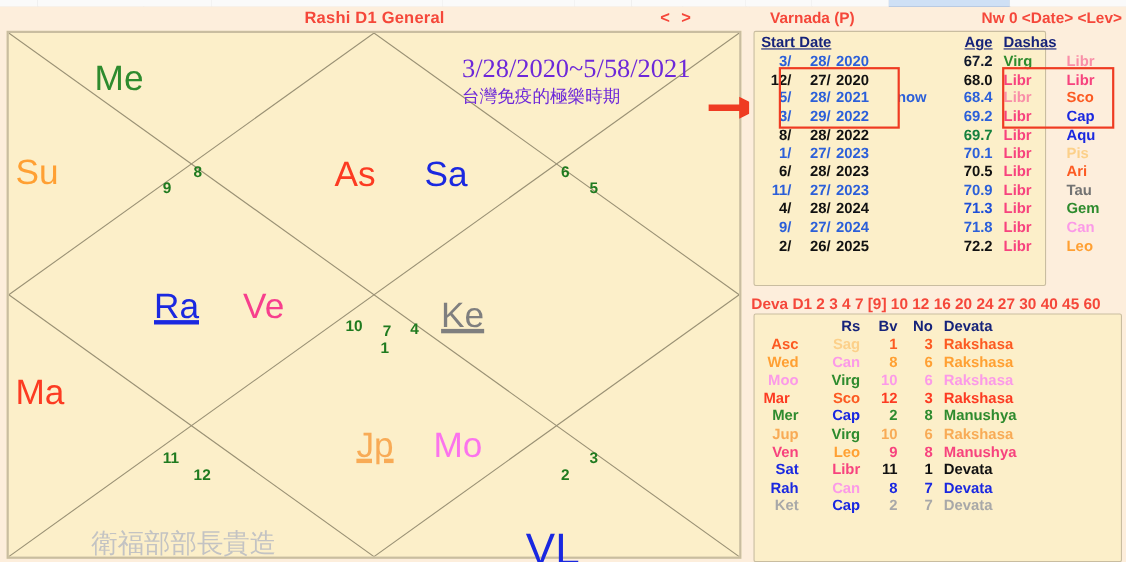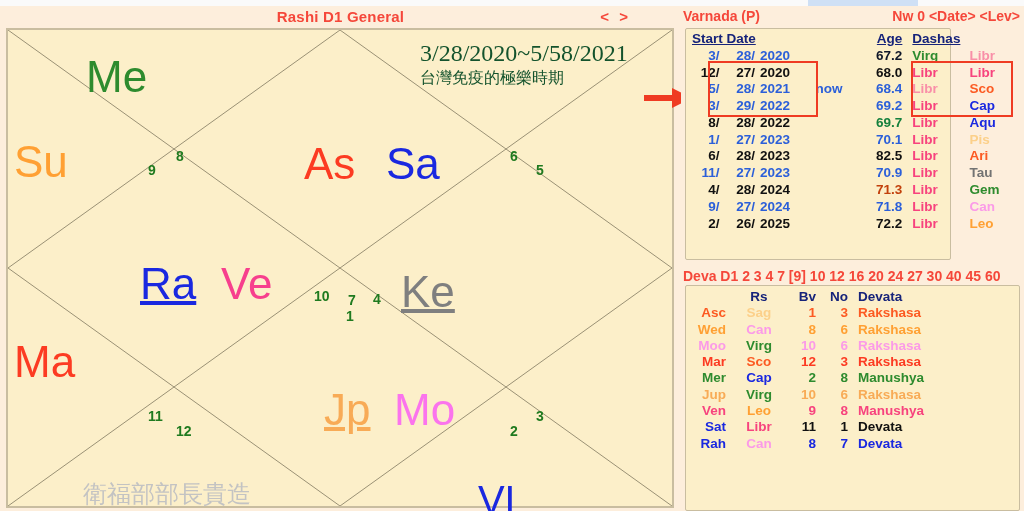--- a/index.html
+++ b/index.html
@@ -26,29 +26,29 @@
   #rashi-nav{
     position:absolute;right:50px;top:2px;color:#f5473a;font-weight:bold;font-size:15px;
     letter-spacing:3px;cursor:pointer;
   }
   #chart-box{
     position:absolute;left:6px;top:22px;width:668px;height:480px;
     background:#fcefc9;border:2px solid #c9bda0;box-sizing:border-box;
   }
   #chart-svg{position:absolute;left:0;top:0;}
 
-  .planet{position:absolute;font-size:44px;line-height:1;white-space:nowrap;}
+  .planet{position:absolute;font-size:32px;line-height:1;white-space:nowrap;}
   .planet.small{font-size:40px;}
   .planet.u{text-decoration:underline;text-decoration-thickness:4px;}
   .hnum{position:absolute;font-size:14px;font-weight:bold;color:#1f7a1f;}
   .watermark{position:absolute;color:#c3c3c3;font-size:24px;white-space:nowrap;
     font-family:"DejaVu Sans",sans-serif;}
 
   
-  #annot{position:absolute;left:412px;top:8px;color:#14532d;
+  #annot{position:absolute;left:412px;top:18px;color:#6d28d9;
     font-family:"Liberation Serif",serif;font-size:24px;line-height:1.25;white-space:nowrap;}
   #annot .l2{font-family:"DejaVu Sans",sans-serif;font-size:16px;}
   #arrow{position:absolute;left:636px;top:57px;width:48px;height:22px;}
 
   
   #side{position:absolute;left:681px;top:6px;width:343px;height:505px;background:#fdeedc;}
 
   .panel-head{color:#f5473a;font-weight:bold;font-size:14px;position:absolute;white-space:nowrap;}
   .panel-box{position:absolute;background:#fcefc9;border:1px solid #c9bda0;
     box-sizing:border-box;border-radius:2px;}
@@ -73,21 +73,21 @@
   #hl-dates{left:22px;top:32px;width:110px;height:56px;}
   #hl-signs{left:225px;top:32px;width:102px;height:56px;}
 
   
   #deva-head{left:2px;top:262px;}
   #deva-box{left:4px;top:279px;width:335px;height:226px;}
   #deva-table{position:absolute;left:0;top:3px;width:335px;border-collapse:collapse;
     font-size:13.5px;font-weight:bold;}
   #deva-table td{padding:0;line-height:16.3px;white-space:nowrap;}
   .v-p{width:40px;text-align:right;padding-right:4px !important;}
-  .v-rs{width:46px;text-align:center;padding-left:6px !important;}
+  .v-rs{width:46px;text-align:right;padding-left:6px !important;}
   .v-bv{width:34px;text-align:right;}
   .v-no{width:32px;text-align:right;}
   .v-dv{text-align:left;padding-left:10px !important;}
   #deva-table thead td{color:#16237a;}
 </style>
 </head>
 <body>
 
 <div id="chrome-strip">
     <div class="seg" style="left: 0px; width: 34px;"></div>
@@ -155,21 +155,21 @@
     </div>
 
     <svg id="arrow" viewBox="0 0 48 22">
       <path d="M0 8 H28 V1 L48 11 L28 21 V14 H0 Z" fill="#ef3b22"></path>
     </svg>
   </div>
 </div>
 
 <div id="side">
 
-  <div class="panel-head" style="left:2px;top:2px;">Varnada (P)</div>
+  <div class="panel-head" style="left:19px;top:2px;">Varnada (P)</div>
   <div class="panel-head" style="right:4px;top:2px;">Nw 0 &lt;Date&gt; &lt;Lev&gt;</div>
 
   <div class="panel-box" id="dasha-box">
     <table id="dasha-table">
       <thead>
         <tr>
           <td id="dh-start" colspan="3">Start Date</td>
           <td></td>
           <td class="c-age">Age</td>
           <td class="c-d1" colspan="2">Dashas</td>
@@ -228,39 +228,39 @@
             <td class="c-now" style="color: rgb(43, 95, 217);"></td>
             <td class="c-age" style="color: rgb(43, 95, 217);">70.1</td>
             <td class="c-d1" style="color: rgb(247, 67, 126);">Libr</td>
             <td class="c-d2" style="color: rgb(252, 208, 138);">Pis</td>
           </tr>
           <tr>
             <td class="c-m" style="color: rgb(17, 17, 17);">6/</td>
             <td class="c-d" style="color: rgb(17, 17, 17);">28/</td>
             <td class="c-y" style="color: rgb(17, 17, 17);">2023</td>
             <td class="c-now" style="color: rgb(43, 95, 217);"></td>
-            <td class="c-age" style="color: rgb(17, 17, 17);">82.5</td>
+            <td class="c-age" style="color: rgb(17, 17, 17);">70.5</td>
             <td class="c-d1" style="color: rgb(247, 67, 126);">Libr</td>
             <td class="c-d2" style="color: rgb(252, 90, 34);">Ari</td>
           </tr>
           <tr>
             <td class="c-m" style="color: rgb(43, 95, 217);">11/</td>
             <td class="c-d" style="color: rgb(43, 95, 217);">27/</td>
             <td class="c-y" style="color: rgb(43, 95, 217);">2023</td>
             <td class="c-now" style="color: rgb(43, 95, 217);"></td>
             <td class="c-age" style="color: rgb(43, 95, 217);">70.9</td>
             <td class="c-d1" style="color: rgb(247, 67, 126);">Libr</td>
             <td class="c-d2" style="color: #737373;">Tau</td>
           </tr>
           <tr>
             <td class="c-m" style="color: rgb(17, 17, 17);">4/</td>
             <td class="c-d" style="color: rgb(17, 17, 17);">28/</td>
             <td class="c-y" style="color: rgb(17, 17, 17);">2024</td>
             <td class="c-now" style="color: rgb(43, 95, 217);"></td>
-            <td class="c-age" style="color: #c2410c;">71.3</td>
+            <td class="c-age" style="color: #1d4ed8;">71.3</td>
             <td class="c-d1" style="color: rgb(247, 67, 126);">Libr</td>
             <td class="c-d2" style="color: rgb(46, 139, 46);">Gem</td>
           </tr>
           <tr>
             <td class="c-m" style="color: rgb(43, 95, 217);">9/</td>
             <td class="c-d" style="color: rgb(43, 95, 217);">27/</td>
             <td class="c-y" style="color: rgb(43, 95, 217);">2024</td>
             <td class="c-now" style="color: rgb(43, 95, 217);"></td>
             <td class="c-age" style="color: rgb(43, 95, 217);">71.8</td>
             <td class="c-d1" style="color: rgb(247, 67, 126);">Libr</td>
@@ -310,21 +310,21 @@
             <td class="v-dv" style="color: rgb(255, 160, 51);">Rakshasa</td>
           </tr>
           <tr>
             <td class="v-p" style="color: rgb(251, 154, 232);">Moo</td>
             <td class="v-rs" style="color: rgb(46, 139, 46);">Virg</td>
             <td class="v-bv" style="color: rgb(251, 154, 232);">10</td>
             <td class="v-no" style="color: rgb(251, 154, 232);">6</td>
             <td class="v-dv" style="color: rgb(251, 154, 232);">Rakshasa</td>
           </tr>
           <tr>
-            <td class="v-p" style="color: rgb(252, 59, 34);">Mar</td>
+            <td class="v-p" style="color: rgb(252, 59, 34); text-align: center;">Mar</td>
             <td class="v-rs" style="color: rgb(252, 90, 34);">Sco</td>
             <td class="v-bv" style="color: rgb(252, 59, 34);">12</td>
             <td class="v-no" style="color: rgb(252, 59, 34);">3</td>
             <td class="v-dv" style="color: rgb(252, 59, 34);">Rakshasa</td>
           </tr>
           <tr>
             <td class="v-p" style="color: rgb(46, 139, 46);">Mer</td>
             <td class="v-rs" style="color: rgb(26, 40, 224);">Cap</td>
             <td class="v-bv" style="color: rgb(46, 139, 46);">2</td>
             <td class="v-no" style="color: rgb(46, 139, 46);">8</td>
@@ -351,16 +351,23 @@
             <td class="v-no" style="color: rgb(17, 17, 17);">1</td>
             <td class="v-dv" style="color: rgb(17, 17, 17);">Devata</td>
           </tr>
           <tr>
             <td class="v-p" style="color: rgb(26, 40, 224);">Rah</td>
             <td class="v-rs" style="color: rgb(251, 154, 232);">Can</td>
             <td class="v-bv" style="color: rgb(26, 40, 224);">8</td>
             <td class="v-no" style="color: rgb(26, 40, 224);">7</td>
             <td class="v-dv" style="color: rgb(26, 40, 224);">Devata</td>
           </tr>
+          <tr>
+            <td class="v-p" style="color: rgb(168, 168, 168);">Ket</td>
+            <td class="v-rs" style="color: rgb(26, 40, 224);">Cap</td>
+            <td class="v-bv" style="color: rgb(168, 168, 168);">2</td>
+            <td class="v-no" style="color: rgb(168, 168, 168);">7</td>
+            <td class="v-dv" style="color: rgb(168, 168, 168);">Devata</td>
+          </tr>
         </tbody>
     </table>
   </div>
 </div>
 
 </body></html>

